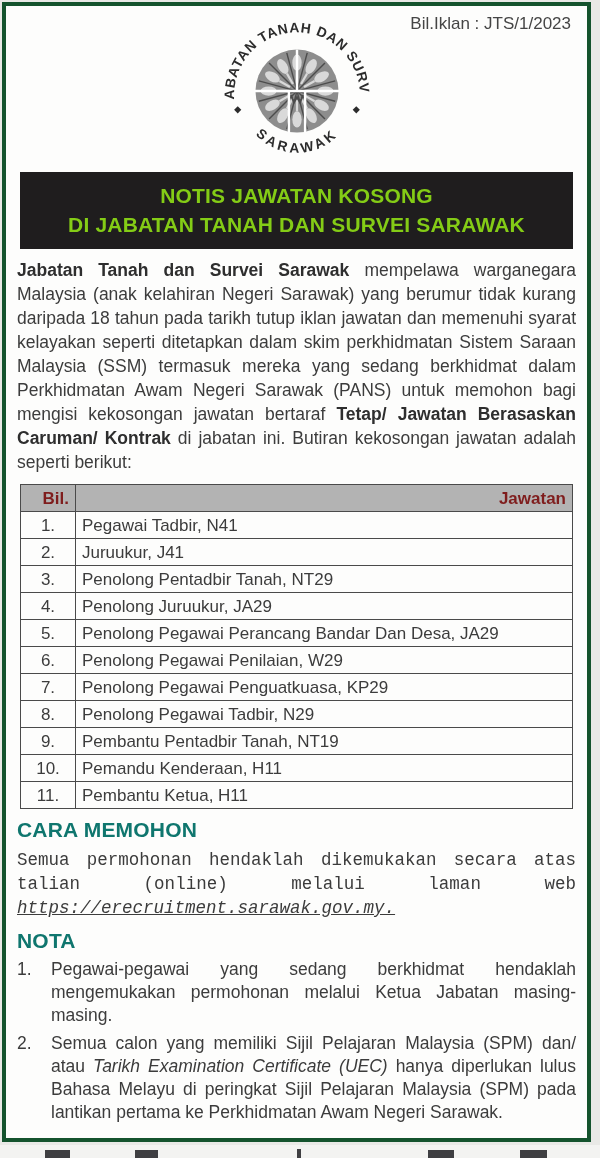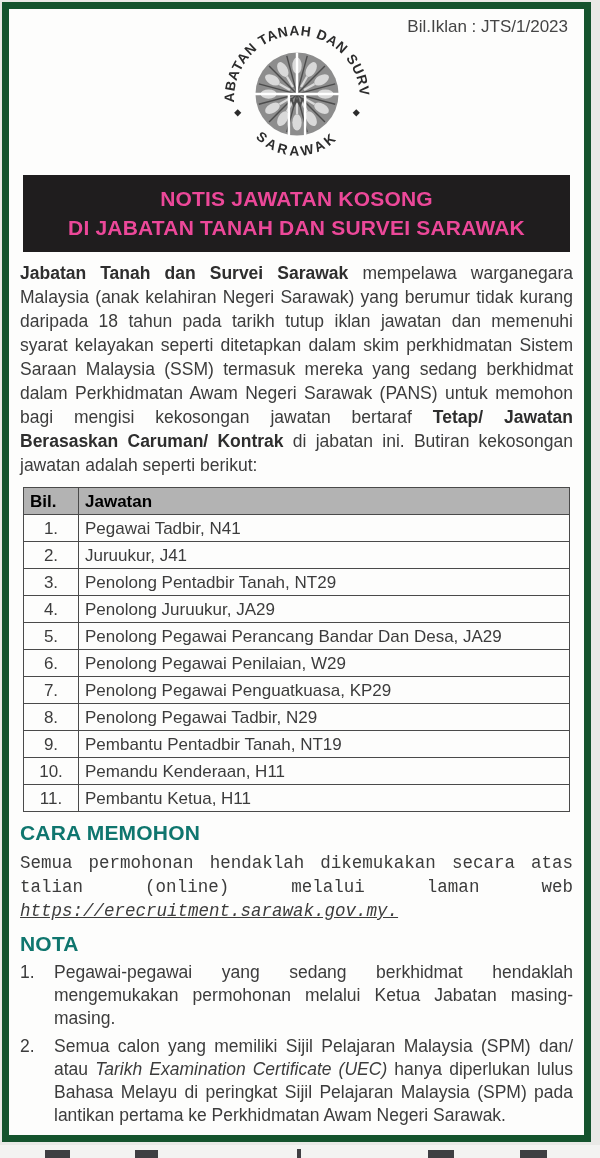--- a/index.html
+++ b/index.html
@@ -4,45 +4,45 @@
 <style>
   html,body{margin:0;padding:0;}
   body{
     width:600px;height:1158px;position:relative;overflow:hidden;
     background:#e9e9e6;
     font-family:"Liberation Sans", sans-serif;
     -webkit-font-smoothing:antialiased;
   }
   .doc-frame{
     position:absolute;left:2px;top:2px;width:589px;height:1140px;
-    background:#fdfdfc;border:7px solid #14532d;box-sizing:border-box;
+    background:#fdfdfc;border:4px solid #14532d;box-sizing:border-box;
     overflow:hidden;color:#3c3c3c;
   }
   .ref-label{
     position:absolute;top:8px;right:16px;font-size:17px;color:#454545;
   }
   .logo-wrap{width:100%;display:flex;justify-content:center;margin-top:4px;}
   .banner{
-    margin:10px 14px 0 14px;background:#1f1d1e;color:#ec4899;
+    margin:10px 14px 0 14px;background:#1f1d1e;color:#84cc16;
     text-align:center;padding:9px 4px 10px 4px;
   }
   .banner div{font-weight:bold;font-size:21px;line-height:29px;letter-spacing:.2px;}
   .intro{
     margin:9px 11px 0 11px;font-size:17.5px;line-height:24px;
     text-align:justify;color:#3c3c3c;
   }
   .intro b,.closing b{color:#2e2e2e;margin-top:7px;}
   table.vacancies{
     margin:10px 14px 0 14px;width:calc(100% - 28px);
     border-collapse:collapse;font-size:17px;
   }
   table.vacancies th, table.vacancies td{
     border:1.6px solid #4a4a4a;padding:2.5px 6px;line-height:21px;
   }
-  table.vacancies th{background:#b3b3b3;font-weight:bold;text-align:left;color:#000000;}
+  table.vacancies th{background:#b3b3b3;font-weight:bold;text-align:right;color:#7f1d1d;}
   td.no-cell{width:42px;text-align:center;}
   td.pos-cell{padding-left:14px;}
   .sec-heading{
     margin:9px 11px 0 11px;font-size:21px;font-weight:bold;
     color:#0f766e;letter-spacing:.2px;
   }
   .para{margin:6px 11px 0 11px;font-size:17.5px;line-height:24px;text-align:justify;font-family:Liberation Mono, monospace;}
   .url-link{font-style:italic;text-decoration:underline;color:#3c3c3c;}
   .nota-list{margin:5px 11px 0 11px;}
   .nota-item{display:flex;margin-top:5px;font-size:17.5px;line-height:23px;}

